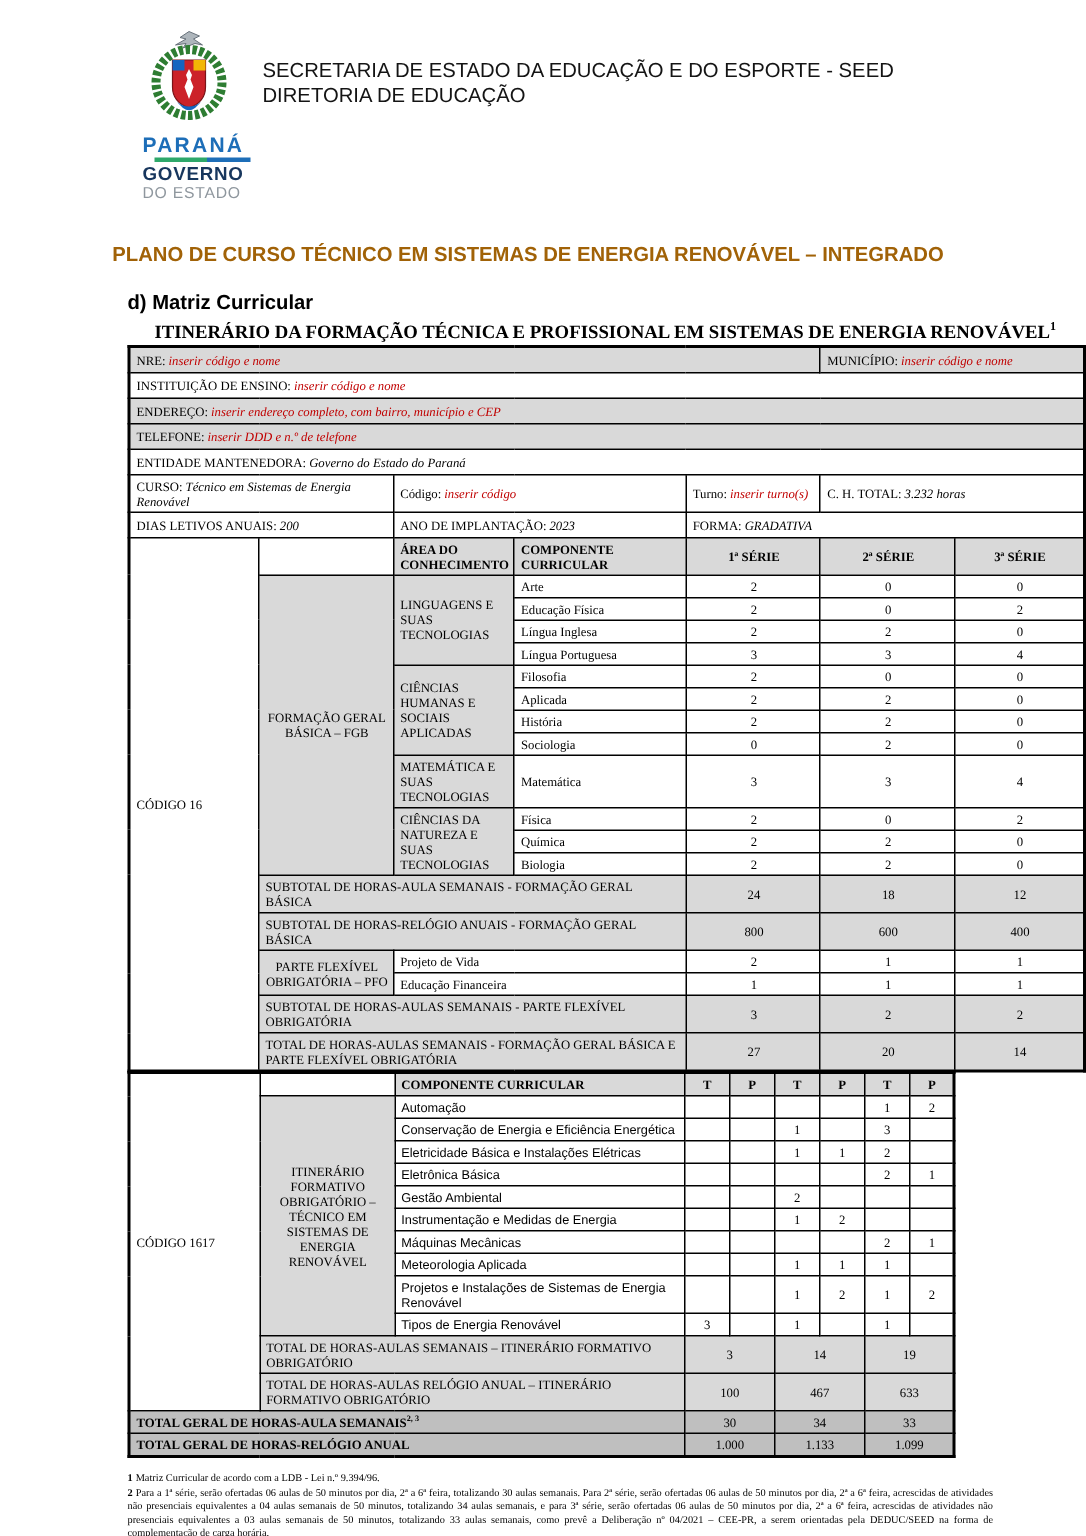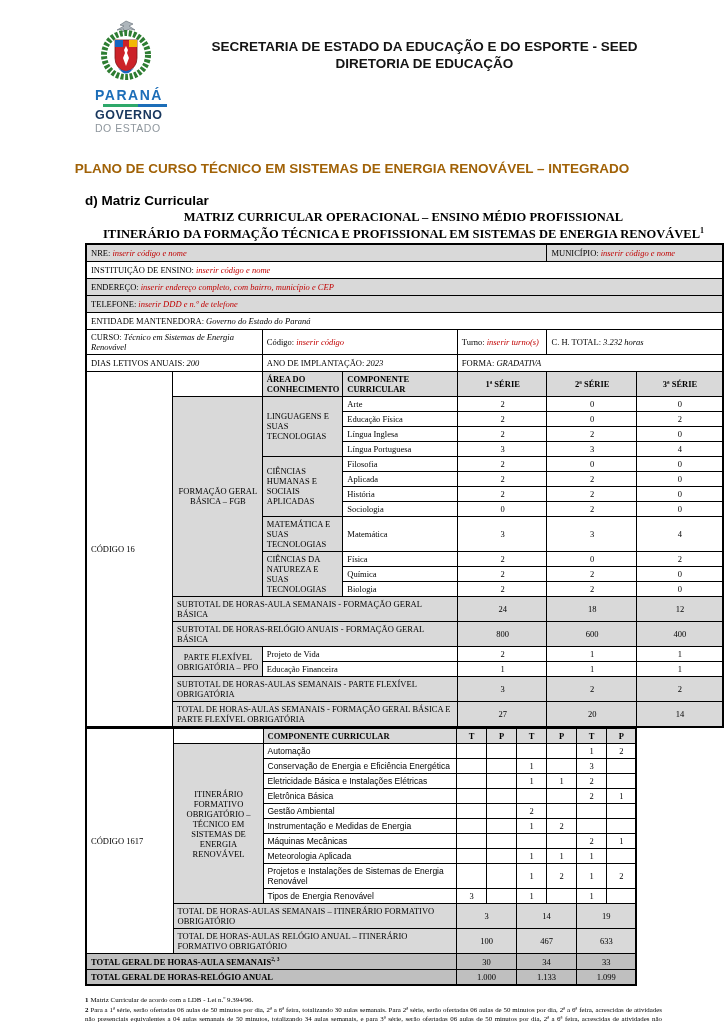--- a/index.html
+++ b/index.html
@@ -6,21 +6,21 @@
   html,body{width:724px;height:1024px}
   body{background:#fff;font-family:"Liberation Serif",serif;color:#000;position:relative;overflow:hidden}
 
   
   .hdr{display:flex;padding:20px 50px 0 95px}
   .logo{width:80px;flex:none;}
   .logo .st{font-family:"Liberation Sans",sans-serif;font-weight:bold;color:#1d6eb8;font-size:14px;letter-spacing:1.5px;margin-top:2px;line-height:15px}
   .logo .bar{height:3px;width:64px;margin:1px auto 1px;background:linear-gradient(90deg,#2ea86a 0 55%,#1d6eb8 55% 100%)}
   .logo .g1{font-family:"Liberation Sans",sans-serif;font-weight:bold;color:#17365d;font-size:12.5px;letter-spacing:.5px;line-height:14px}
   .logo .g2{font-family:"Liberation Sans",sans-serif;color:#8f979e;font-size:10.5px;letter-spacing:.5px;line-height:12px}
-  .org{flex:1;text-align:center;font-family:"Liberation Sans",sans-serif;font-weight:bold;font-size:13.5px;line-height:17px;padding-top:18px;color:#141414}
+  .org{flex:1;font-family:"Liberation Sans",sans-serif;font-weight:normal;font-size:13.5px;line-height:17px;padding-top:18px;color:#141414}
 
   .plan-title{font-family:"Liberation Sans",sans-serif;font-weight:bold;font-size:13.5px;color:#a16207;text-align:center;margin:27px 80px 0 60px}
   .sec-head{font-family:"Liberation Sans",sans-serif;font-weight:bold;font-size:13.5px;margin:17px 0 0 85px}
   .tbl-title{width:637px;margin:2px 0 2px 85px;text-align:center;font-weight:bold;font-size:12.5px;line-height:14px}
   .tbl-title sup{font-size:8px}
 
   
   table.t{border-collapse:collapse;table-layout:fixed;margin-left:85px;border:2px solid #000}
   table.low{margin-top:-1px}
   .t td{border:1px solid #000;font-size:8.5px;line-height:1.18;padding:2px 3px 2px 4px;vertical-align:middle;word-wrap:break-word}
@@ -76,21 +76,20 @@
   <div class="org">
     <div>SECRETARIA DE ESTADO DA EDUCAÇÃO E DO ESPORTE - SEED</div>
     <div>DIRETORIA DE EDUCAÇÃO</div>
   </div>
 </div>
 
 <div class="plan-title">PLANO DE CURSO TÉCNICO EM SISTEMAS DE ENERGIA RENOVÁVEL – INTEGRADO</div>
 <div class="sec-head">d) Matriz Curricular</div>
 
 <div class="tbl-title">
-  <div>MATRIZ CURRICULAR OPERACIONAL – ENSINO MÉDIO PROFISSIONAL</div>
   <div><span>ITINERÁRIO DA FORMAÇÃO TÉCNICA E PROFISSIONAL EM SISTEMAS DE ENERGIA RENOVÁVEL</span><sup>1</sup></div>
 </div>
 
 <table class="t up">
   <colgroup>
     <col style="width:87px">
       <col style="width:90px">
       <col style="width:78px">
       <col style="width:115px">
     <col style="width:90px">

